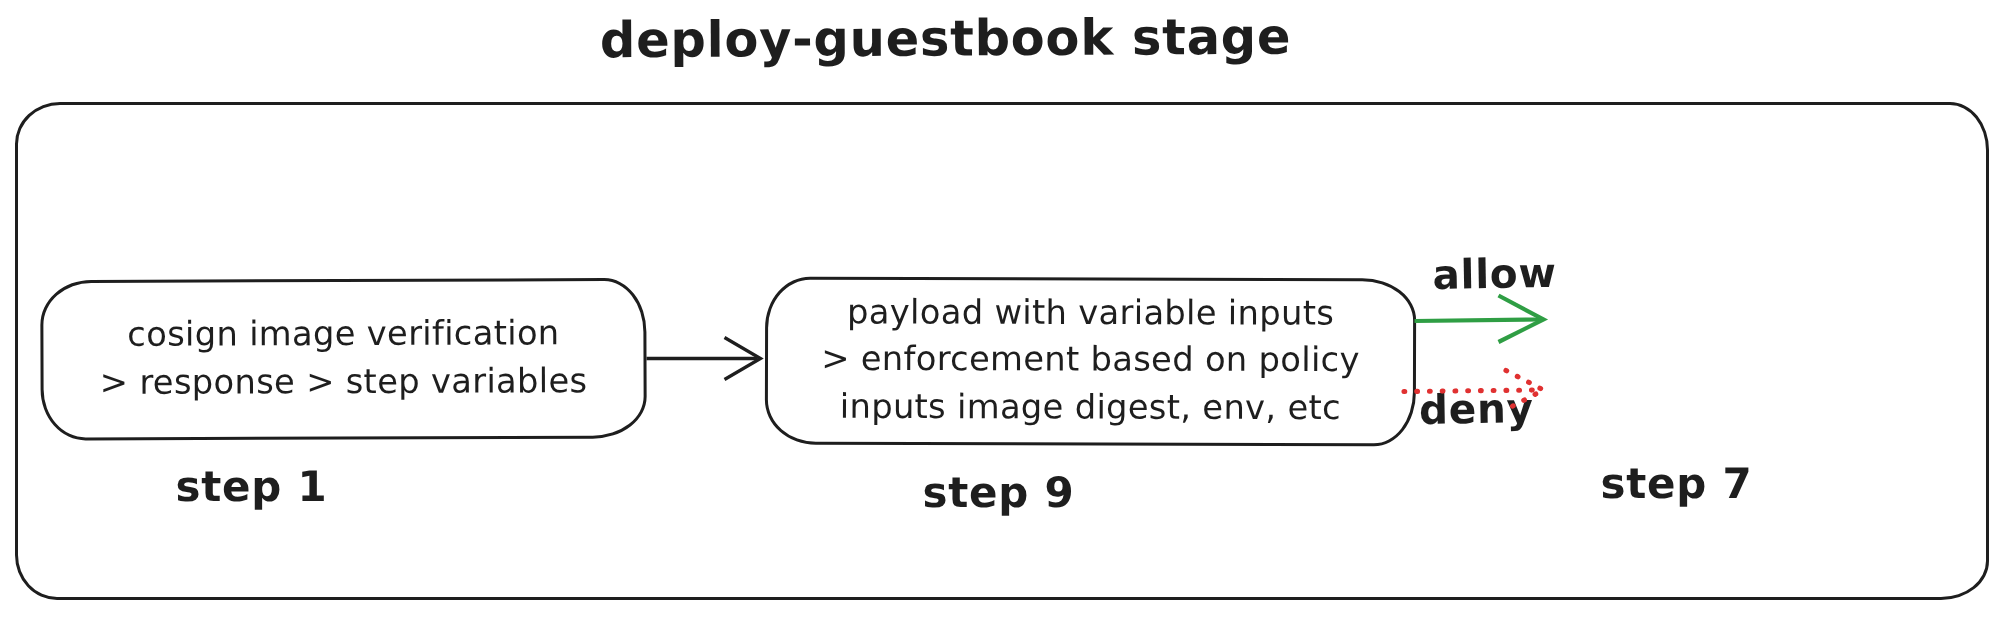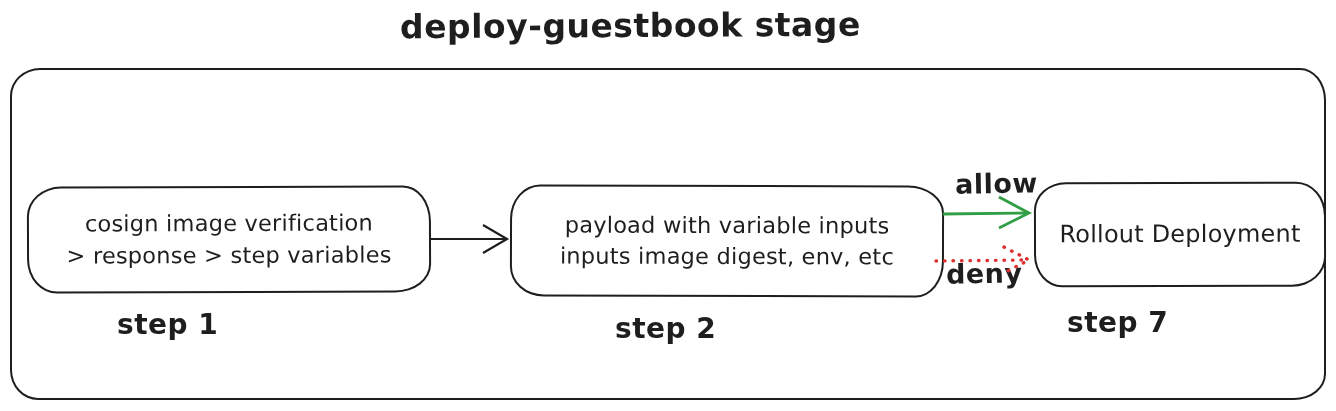--- a/index.html
+++ b/index.html
@@ -105,29 +105,27 @@
 
   <div class="frame"></div>
 
   <div class="node node-1">
     <div class="line">cosign image verification</div>
     <div class="line">&gt; response &gt; step variables</div>
   </div>
 
   <div class="node node-2">
     <div class="line">payload with variable inputs</div>
+    <div class="line">&gt; enforcement based on policy</div>
     <div class="line">inputs image digest, env, etc</div>
   </div>
 
-  <div class="node node-3">
-    <div class="line">Rollout Deployment</div>
-  </div>
 
   <div class="step-label step-1-label">step 1</div>
-  <div class="step-label step-2-label">step 2</div>
+  <div class="step-label step-2-label">step 9</div>
   <div class="step-label step-3-label">step 7</div>
 
   <div class="arrow-label allow-label">allow</div>
   <div class="arrow-label deny-label">deny</div>
 
   <svg class="arrows" viewBox="0 0 1336 411" fill="none">
 
     <g>
       <line x1="431" y1="239" x2="505" y2="239" stroke-width="2.2" stroke="#1e1e1e"></line>
       <polyline points="483,225 507,239 483,253" fill="none" stroke-width="2.2" stroke="#1e1e1e"></polyline>

